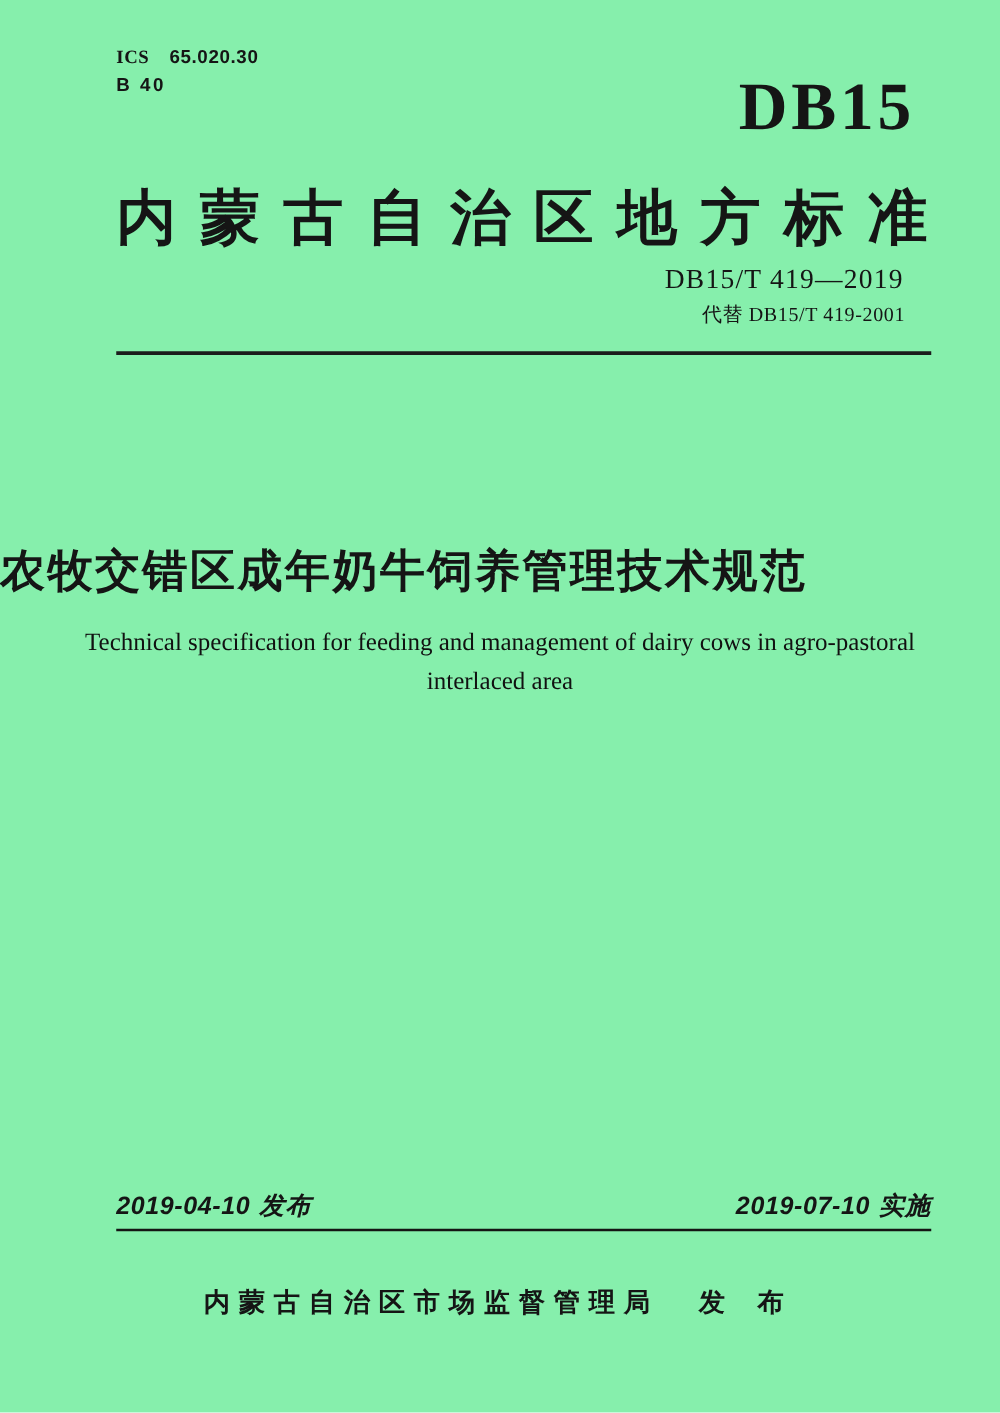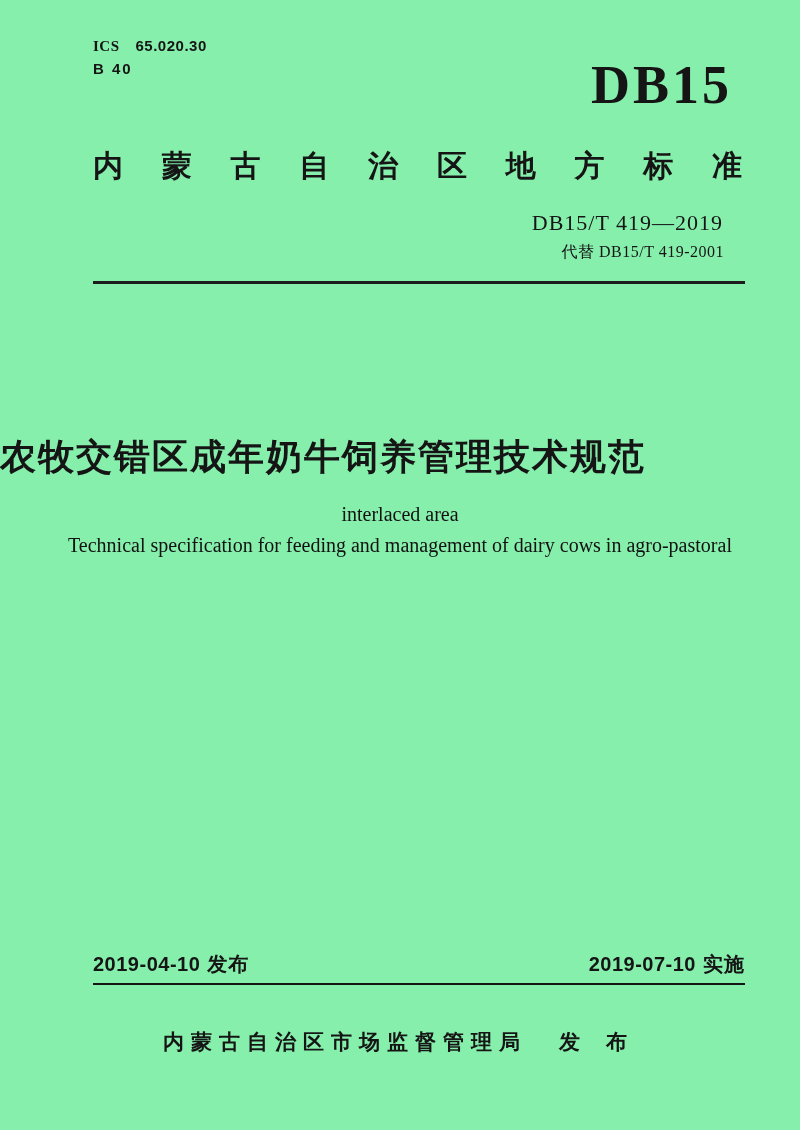--- a/index.html
+++ b/index.html
@@ -42,21 +42,21 @@
     font-size: 54px;
     line-height: 1;
     letter-spacing: 3px;
     white-space: nowrap;
   }
 
   
   .category-heading {
     position: absolute;
     top: 149px; left: 93px; right: 58px;
-    font-size: 30px;
+    font-size: 48px;
     font-weight: 600;
     line-height: 1.1;
     text-align: justify;
     text-align-last: justify;
     text-justify: inter-word;
     white-space: normal;
   }
 
   
   .std-number {
@@ -108,20 +108,21 @@
     position: absolute;
     top: 951px; left: 93px; right: 55px;
     display: flex;
     justify-content: space-between;
     align-items: baseline;
     border-bottom: 2px solid #141414;
     padding-bottom: 5px;
     font-size: 20px;
     font-weight: bold;
     white-space: nowrap;
+    font-style: italic;
   }
   .date-cell .date-value { letter-spacing: 0.5px; }
   .date-cell .date-label { margin-left: 7px; letter-spacing: 1px; }
 
   
   .publisher-row {
     position: absolute;
     top: 1028px; left: 0; width: 100%;
     text-align: center;
     font-size: 21px;
@@ -148,22 +149,22 @@
 
   <div class="std-number">DB15/T 419—2019</div>
 
   <div class="replaces-note">代替 DB15/T 419-2001</div>
 
   <div class="top-rule"></div>
 
   <div class="title-cn">农牧交错区成年奶牛饲养管理技术规范</div>
 
   <div class="title-en">
+    <span class="en-line">Technical specification for feeding and management of dairy cows in agro-pastoral</span>
     <span class="en-line">interlaced area</span>
-    <span class="en-line">Technical specification for feeding and management of dairy cows in agro-pastoral</span>
   </div>
 
   <div class="date-row">
     <span class="date-cell">
       <span class="date-value">2019-04-10</span><span class="date-label">发布</span>
     </span>
     <span class="date-cell">
       <span class="date-value">2019-07-10</span><span class="date-label">实施</span>
     </span>
   </div>

